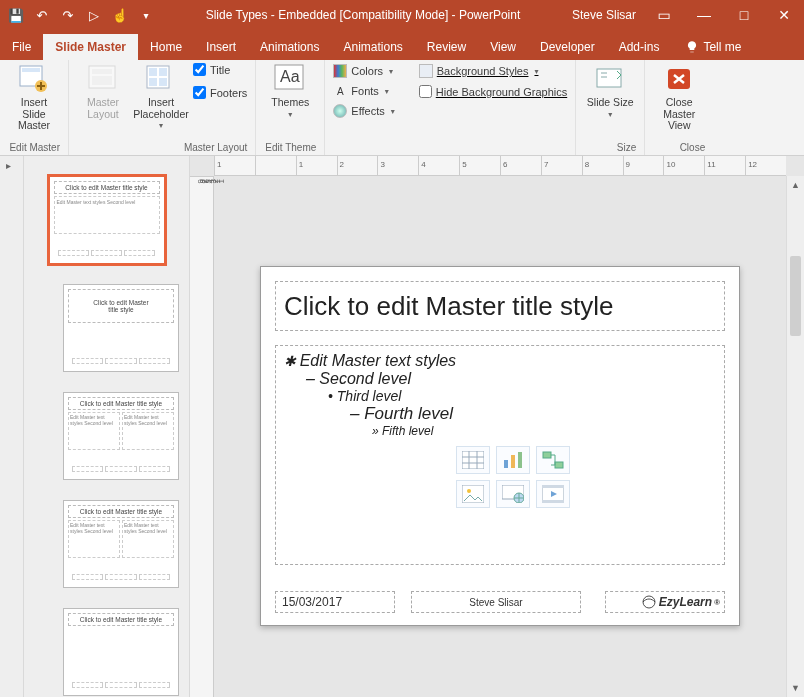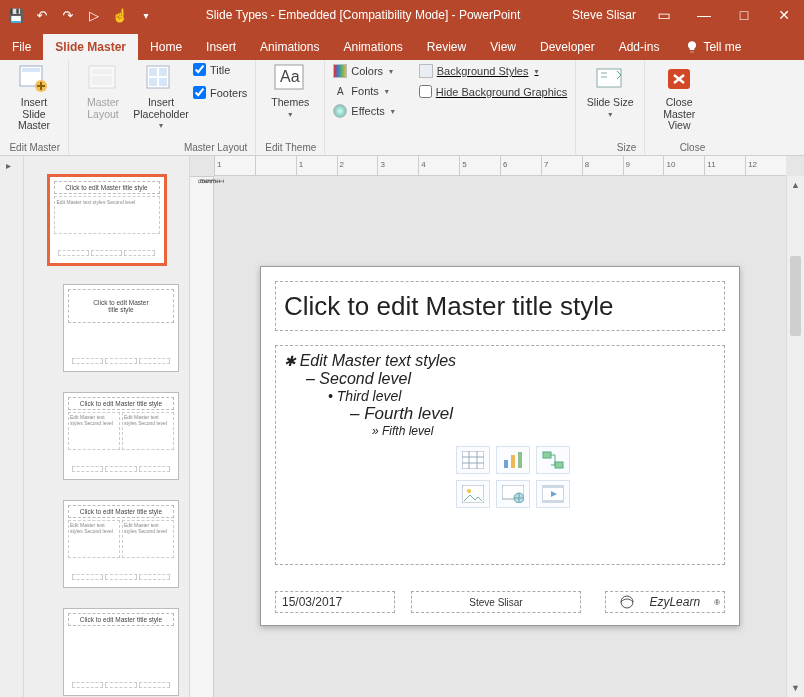--- a/index.html
+++ b/index.html
@@ -86,21 +86,21 @@
 .lvl4::before { content:"– "; }
 .lvl5 { padding-left:88px; font-size:12px; }
 .lvl5::before { content:"» "; }
 
 .content-icons { position:absolute; top:100px; left:180px; display:grid; grid-template-columns:repeat(3,34px); gap:6px; }
 .content-icons span { width:34px; height:28px; display:flex; align-items:center; justify-content:center; background:#fafcff; border:1px solid #d7e3ef; cursor:pointer; }
 
 .ph-date { bottom:12px; left:14px; width:120px; height:22px; font-size:12px; display:flex; align-items:center; padding:0 6px; color:#333; }
 .ph-footer { bottom:12px; left:150px; width:170px; height:22px; font-size:10px; display:flex; align-items:center; justify-content:center; color:#333; }
 .ph-num { bottom:12px; right:14px; width:120px; height:22px; display:flex; align-items:center; justify-content:flex-end; padding:0 4px; }
-.ezylogo { font-family:Arial,sans-serif; font-size:12px; font-weight:400; font-style:italic; color:#333; display:flex; align-items:center; gap:14px; }
+.ezylogo { font-family:Arial,sans-serif; font-size:12px; font-weight:700; font-style:italic; color:#333; display:flex; align-items:center; gap:2px; }
 
 .scrollbar-v { position:absolute; top:20px; right:0; width:18px; bottom:0; background:#efefef; border-left:1px solid #dcdcdc; }
 .scrollbar-v .btn { height:18px; display:flex; align-items:center; justify-content:center; font-size:9px; color:#666; cursor:pointer; }
 .scrollbar-v .thumb-s { position:absolute; top:80px; left:3px; right:3px; height:80px; background:#cfcfcf; border-radius:2px; }
 
 
 .thumb-panel::-webkit-scrollbar { width:10px; }
 
 </style>
 </head>

